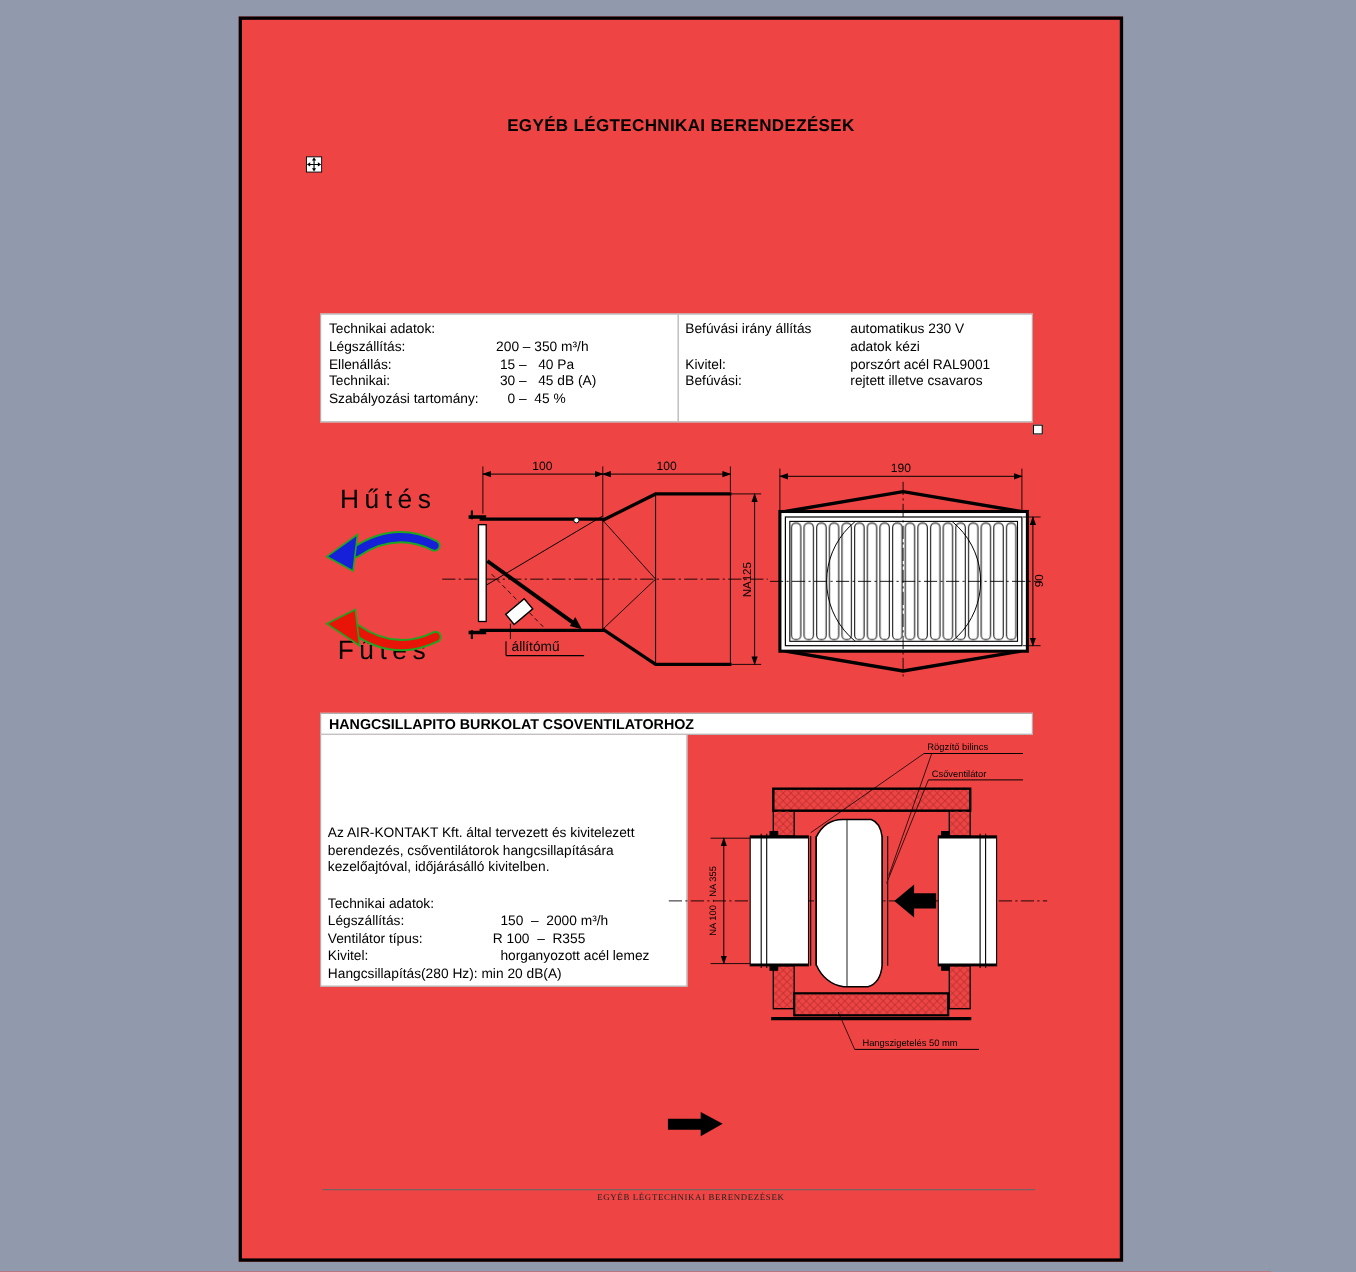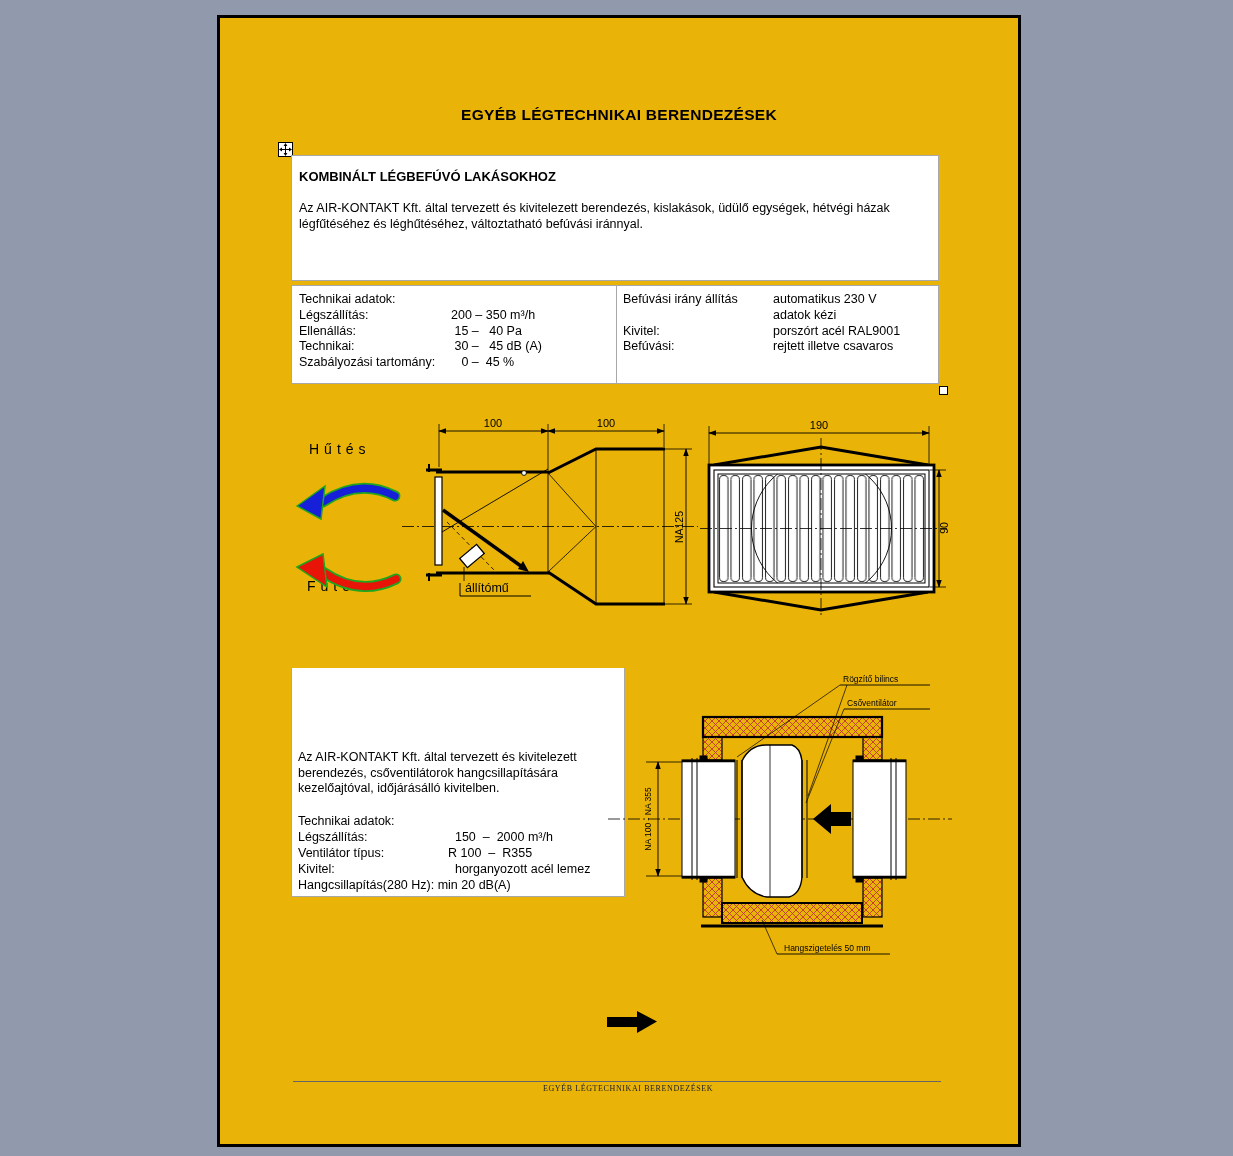--- a/index.html
+++ b/index.html
@@ -1,35 +1,35 @@
 <!DOCTYPE html>
 <html><head>
 <meta charset="utf-8">
 <style>
   html,body{margin:0;padding:0}
   body{width:1233px;height:1156px;position:relative;background:#9199ac;
        font-family:"Liberation Sans",sans-serif;color:#000;overflow:hidden}
   svg{font-family:"Liberation Sans",sans-serif}
   .page{position:absolute;left:217px;top:15px;width:798px;height:1126px;
-        background:#eab308;border:3px solid #000;box-sizing:content-box}
+        background:#ef4444;border:3px solid #000;box-sizing:content-box}
   .abs{position:absolute}
   .doc-title{position:absolute;left:0;top:88px;width:100%;text-align:center;
              font-size:15.5px;font-weight:bold;letter-spacing:.3px}
   .box{position:absolute;border:1px solid #a8a8a8;box-sizing:border-box;background:#fff}
   .sec-heading{position:absolute;left:7px;font-size:13px;font-weight:bold}
   .sec-intro{position:absolute;font-size:12.5px;line-height:15.5px}
   .tbl{display:flex}
   .cell{box-sizing:border-box;padding:6px 0 0 7px;font-size:12.5px;line-height:15.8px}
   .cell-left{width:325px;border-right:1px solid #a8a8a8}
   .cell-right{flex:1;padding-left:6px}
   .row{display:flex;white-space:pre}
   .lbl{display:inline-block;width:152px;flex:none}
   .lbl2{display:inline-block;width:150px;flex:none}
   .val{white-space:pre}
-  .arrow-word{position:absolute;font-size:14px;letter-spacing:5px}
+  .arrow-word{position:absolute;font-size:24px;letter-spacing:5px}
   .resize-handle{position:absolute;width:7px;height:7px;background:#fff;border:1.5px solid #000}
   .footer-line{position:absolute;height:1px;background:#666}
   .footer-text{position:absolute;font-family:"Liberation Serif",serif;font-size:8px;
                letter-spacing:.6px;color:#222}
   .sec2-cell{position:absolute;border-left:1px solid #a8a8a8;border-right:1px solid #a8a8a8;
              border-bottom:1px solid #a8a8a8;box-sizing:border-box;background:#fff}
   .sec2-text{position:absolute;font-size:12.5px;line-height:15.5px}
 </style>
 </head>
 <body>
@@ -41,24 +41,20 @@
   <svg class="abs" style="left:58px;top:124px" width="15" height="15">
     <rect x="0.5" y="0.5" width="14" height="14" fill="#fff" stroke="#000"></rect>
     <line x1="7.5" y1="3" x2="7.5" y2="12" stroke="#000" stroke-width="1"></line>
     <line x1="3" y1="7.5" x2="12" y2="7.5" stroke="#000" stroke-width="1"></line>
     <polygon points="7.5,1 5.6,4 9.4,4" fill="#000"></polygon>
     <polygon points="7.5,14 5.6,11 9.4,11" fill="#000"></polygon>
     <polygon points="1,7.5 4,5.6 4,9.4" fill="#000"></polygon>
     <polygon points="14,7.5 11,5.6 11,9.4" fill="#000"></polygon>
   </svg>
 
-  <div class="box" style="left:71px;top:137px;width:648px;height:126px">
-    <div class="sec-heading" style="top:13px">KOMBINÁLT LÉGBEFÚVÓ LAKÁSOKHOZ</div>
-    <div class="sec-intro" style="left:7px;top:45px;width:634px">Az AIR-KONTAKT Kft. által tervezett és kivitelezett berendezés, kislakások, üdülő egységek, hétvégi házak légfűtéséhez és léghűtéséhez, változtatható befúvási iránnyal.</div>
-  </div>
 
   <div class="box tbl" style="left:71px;top:267px;width:648px;height:99px">
     <div class="cell cell-left">
       <div>Technikai adatok:</div>
       <div class="row">
         <span class="lbl">Légszállítás:</span>
         <span class="val">200 – 350 m³/h</span>
       </div>
       <div class="row">
         <span class="lbl">Ellenállás:</span>
@@ -180,20 +176,23 @@
       <line x1="121" y1="18" x2="121" y2="198" stroke-width="0.8" stroke-dasharray="12 3 2 3"></line>
       <line x1="0" y1="108.5" x2="247" y2="108.5" stroke-width="0.8" stroke-dasharray="12 3 2 3"></line>
       <line x1="230" y1="50" x2="246" y2="50" stroke-width="0.8"></line>
       <line x1="230" y1="167" x2="246" y2="167" stroke-width="0.8"></line>
       <line x1="239" y1="50" x2="239" y2="167" stroke-width="0.9" marker-start="url(#dm3)" marker-end="url(#dm3)"></line>
     </g>
     <text x="119" y="9" text-anchor="middle" font-size="11">190</text>
     <text x="245" y="111" text-anchor="middle" font-size="10.5" transform="rotate(-90 245 108)">90</text>
   </svg>
 
+  <div class="box" style="left:71px;top:630px;width:648px;height:20px">
+    <div class="sec-heading" style="top:2px">HANGCSILLAPITO BURKOLAT CSOVENTILATORHOZ</div>
+  </div>
 
   <div class="sec2-cell" style="left:71px;top:650px;width:334px;height:229px">
     <div class="sec2-text" style="left:6px;top:82px;width:320px">Az AIR-KONTAKT Kft. által tervezett és kivitelezett berendezés, csőventilátorok hangcsillapítására kezelőajtóval, időjárásálló kivitelben.</div>
     <div class="sec2-text" style="left:6px;top:145px;width:324px;line-height:16px">
       <div>Technikai adatok:</div>
       <div class="row">
         <span class="lbl2">Légszállítás:</span>
         <span class="val">  150  –  2000 m³/h</span>
       </div>
       <div class="row">

